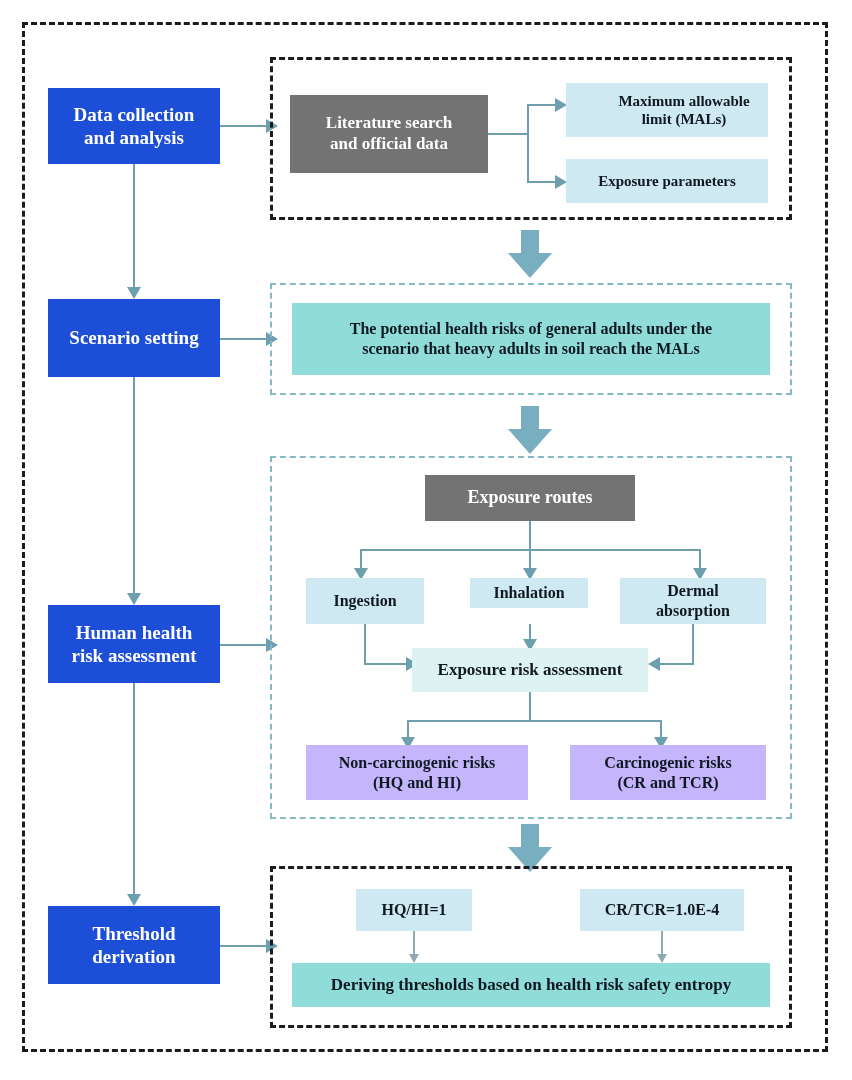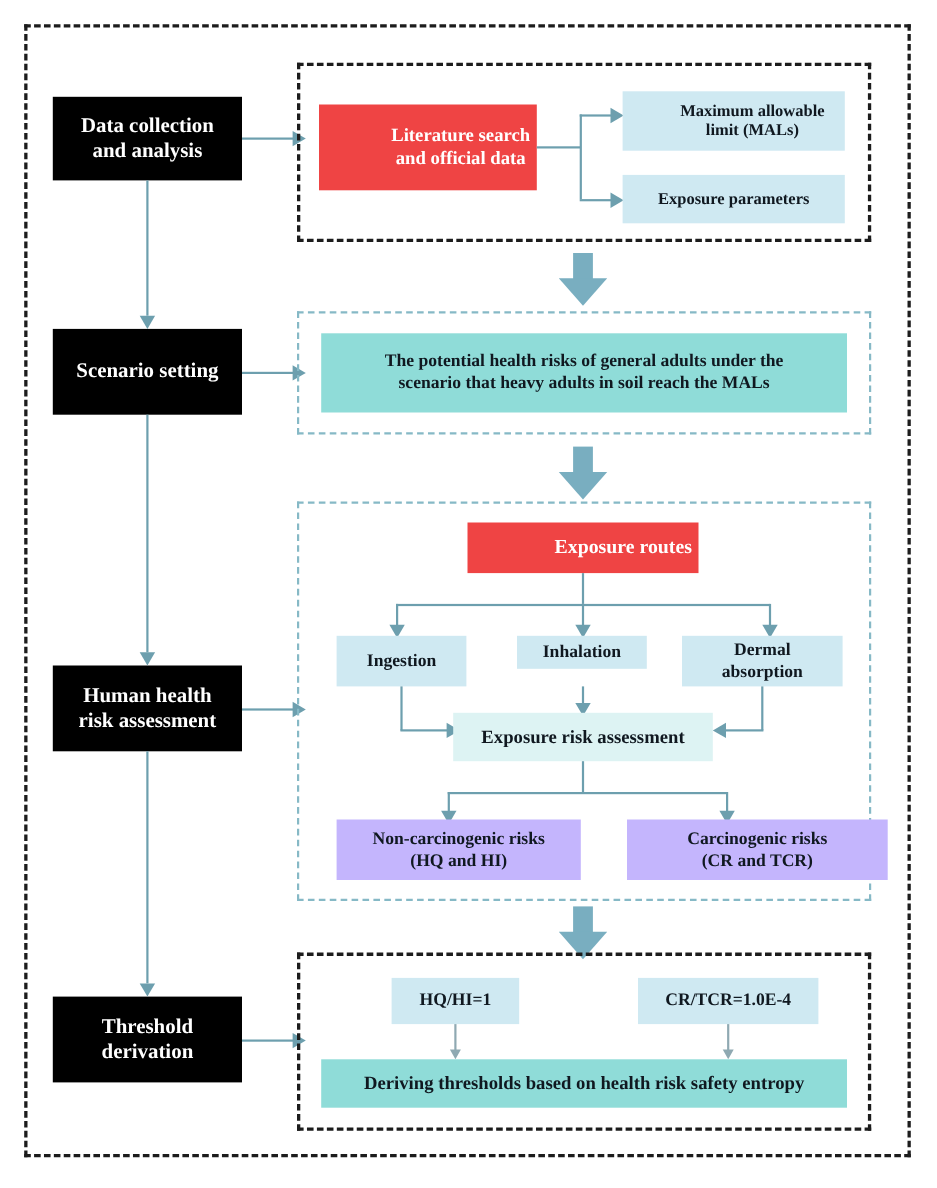--- a/index.html
+++ b/index.html
@@ -48,22 +48,22 @@
     position: absolute;
     box-sizing: border-box;
     display: flex;
     align-items: center;
     justify-content: center;
     text-align: center;
     font-weight: bold;
     line-height: 1.22;
     padding: 2px 6px;
   }
-  .node-gray  { background: #000000; color: #ffffff; }
-  .node-teal  { background: #ef4444; color: #ffffff; justify-content: flex-end; }
+  .node-gray  { background: #1d4ed8; color: #ffffff; }
+  .node-teal  { background: #737373; color: #ffffff; }
   .node-blue  { background: #cfe9f2; color: #101820; }
   .node-aqua  { background: #8fdcd8; color: #101820; }
   .node-mint  { background: #ddf3f3; color: #101820; }
   .node-grey  { background: #c4b5fd; color: #101820; }
 
   
   .line-h, .line-v {
     position: absolute;
     background: #6d9fae;
   }
@@ -273,21 +273,21 @@
   <div class="line-v" style="left:660px; top:720px; height:18px;"></div>
   <div class="ah ah-down" style="left:654px; top:737px;"></div>
 
   <div class="node node-grey" style="left:306px; top:745px; width:222px; height:55px; font-size:16px;">
     <span>
       <span>Non-carcinogenic risks</span><br>
       <span>(HQ and HI)</span>
     </span>
   </div>
 
-  <div class="node node-grey" style="left:570px; top:745px; width:237px; height:55px; font-size:16px;">
+  <div class="node node-grey" style="left:570px; top:745px; width:196px; height:55px; font-size:16px;">
     <span>
       <span>Carcinogenic risks</span><br>
       <span>(CR and TCR)</span>
     </span>
   </div>
 
   <div class="block-arrow" style="left:508px; top:824px;">
     <div class="shaft"></div>
     <div class="head"></div>
   </div>

